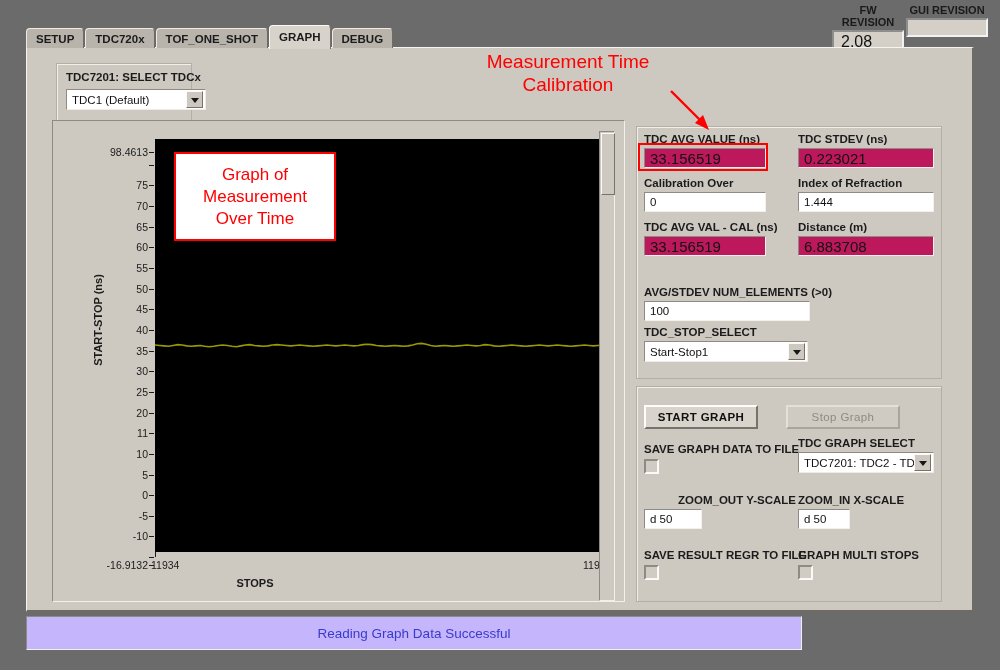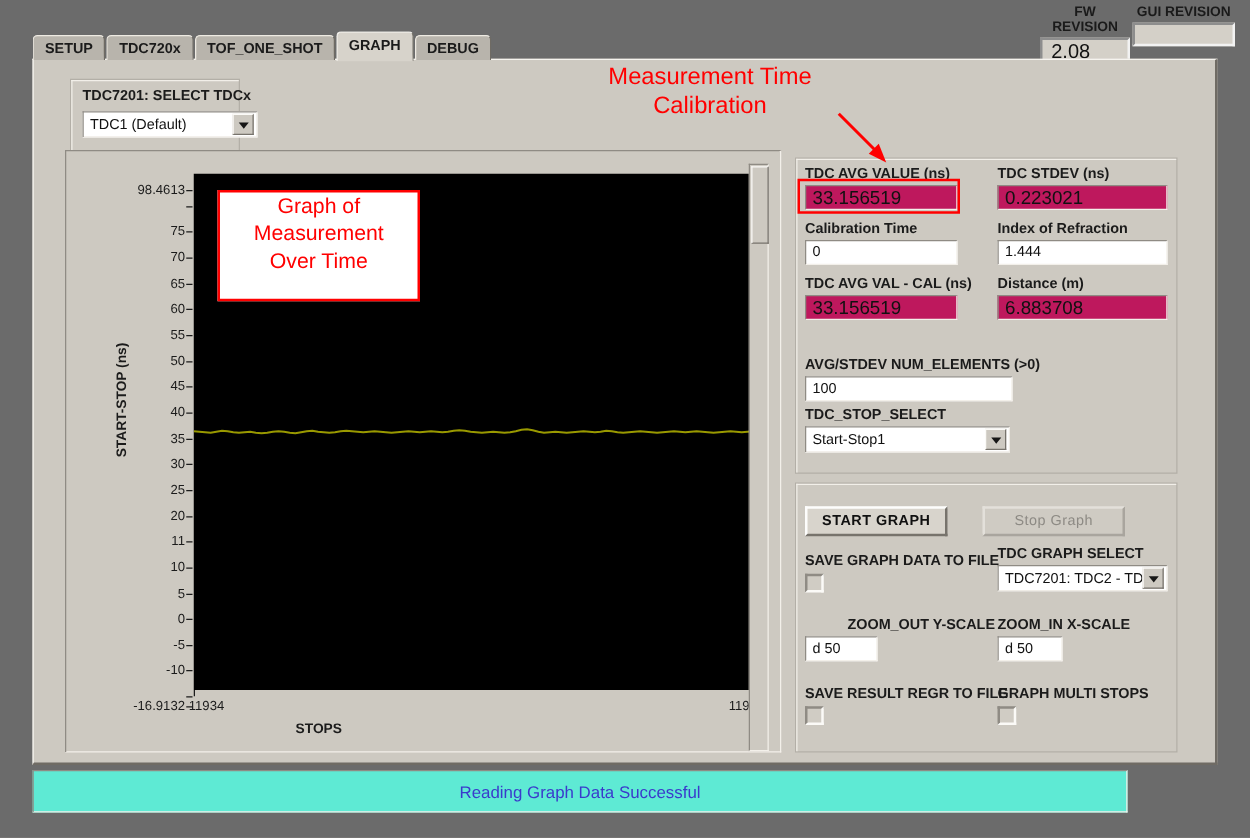--- a/index.html
+++ b/index.html
@@ -319,21 +319,21 @@
   
   #annotation-graph-box {
     position: absolute;
     left: 174px; top: 152px;
     width: 162px; height: 89px;
     background: #ffffff;
     border: 2px solid #ff0000;
     box-sizing: border-box;
     z-index: 15;
     display: flex;
-    align-items: flex-start;
+    align-items: center;
     justify-content: center;
   }
   #annotation-graph-text {
     font-size: 17px;
     color: #ff0000;
     text-align: center;
     line-height: 22px;
   }
 
   
@@ -432,22 +432,22 @@
     border-left: 2px solid #8f8b84;
     border-right: 2px solid #fbfaf7;
     border-bottom: 2px solid #fbfaf7;
     box-sizing: border-box;
   }
 
   
   #status-bar {
     position: absolute;
     left: 26px; top: 616px;
-    width: 876px; height: 34px;
-    background: #5eead4;
+    width: 776px; height: 34px;
+    background: #c4b5fd;
     border-top: 1px solid #8f8b84;
     border-left: 1px solid #8f8b84;
     border-right: 1px solid #f3f0ea;
     border-bottom: 1px solid #f3f0ea;
     box-sizing: border-box;
     display: flex;
     align-items: center;
     justify-content: center;
   }
   #status-text {
@@ -558,21 +558,21 @@
   </div>
 
   <div class="group-box" id="readout-panel">
 
     <span class="field-label" style="left:7px; top:6px;">TDC AVG VALUE (ns)</span>
     <div class="indicator" style="left:7px; top:21px; width:122px;">33.156519</div>
 
     <span class="field-label" style="left:161px; top:6px;">TDC STDEV (ns)</span>
     <div class="indicator" style="left:161px; top:21px; width:136px;">0.223021</div>
 
-    <span class="field-label" style="left:7px; top:50px;">Calibration Time</span>
+    <span class="field-label" style="left:7px; top:50px;">Calibration Over</span>
     <div class="control-input" style="left:7px; top:65px; width:122px;">0</div>
 
     <span class="field-label" style="left:161px; top:50px;">Index of Refraction</span>
     <div class="control-input" style="left:161px; top:65px; width:136px;">1.444</div>
 
     <span class="field-label" style="left:7px; top:94px;">TDC AVG VAL - CAL (ns)</span>
     <div class="indicator" style="left:7px; top:109px; width:122px;">33.156519</div>
 
     <span class="field-label" style="left:161px; top:94px;">Distance (m)</span>
     <div class="indicator" style="left:161px; top:109px; width:136px;">6.883708</div>

